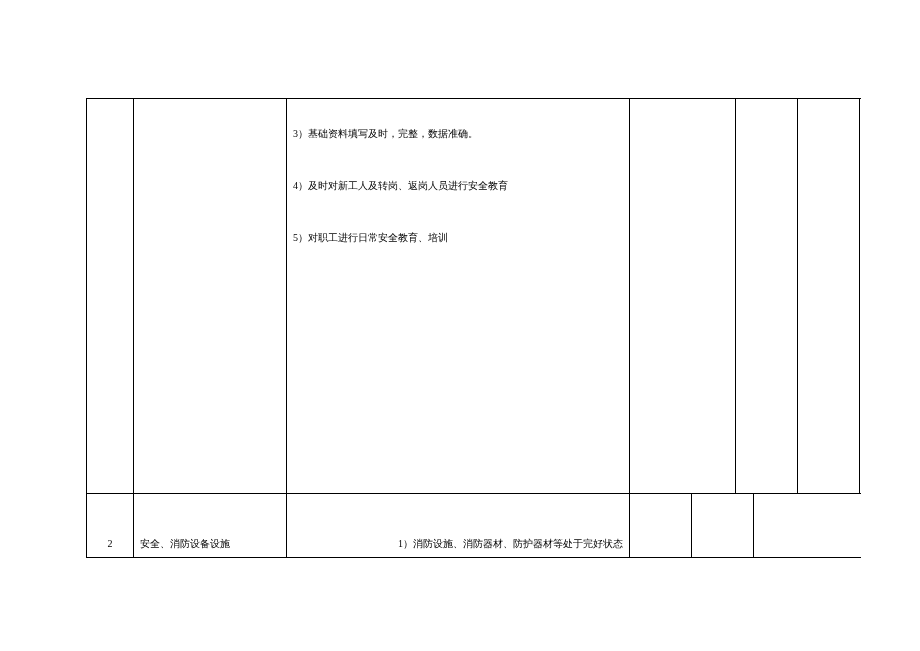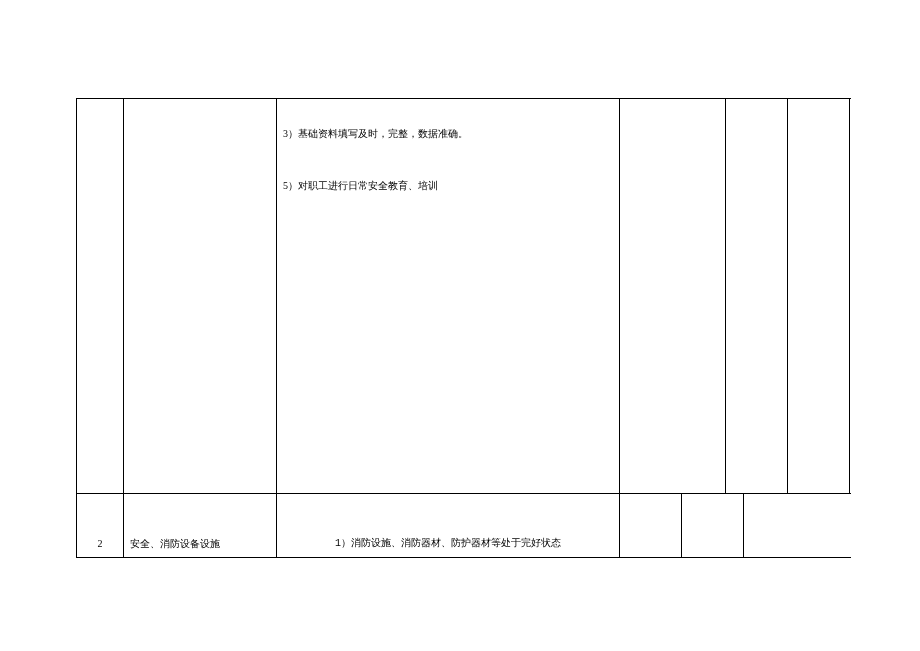--- a/index.html
+++ b/index.html
@@ -9,21 +9,21 @@
     }
     body {
       background: #ffffff;
       font-family: "SimSun", "宋体", serif;
       width: 920px;
       height: 651px;
       position: relative;
     }
     .table-container {
       position: absolute;
-      left: 76px;
+      left: 86px;
       top: 98px;
       width: 775px;
       border-left: 1px solid #000;
       border-top: 1px solid #000;
     }
     .row {
       display: flex;
       border-bottom: 1px solid #000;
     }
     .cell {
@@ -76,39 +76,39 @@
     .content-line:last-child {
       margin-bottom: 0;
     }
     .row2 .cell {
       align-items: flex-end;
       padding-bottom: 6px;
     }
     .row2 .col3 {
       flex-direction: row;
       align-items: flex-end;
-      justify-content: center;
+      justify-content: flex-end;
       padding-top: 4px;
-      font-family: Liberation Mono, monospace;
     }
   </style>
 </head>
 <body>
 
 <div class="table-container">
 
   <div class="row row1">
     <div class="cell col1">
       <span></span>
     </div>
     <div class="cell col2">
       <span></span>
     </div>
     <div class="cell col3">
       <div class="content-line">3）基础资料填写及时，完整，数据准确。</div>
+      <div class="content-line">4）及时对新工人及转岗、返岗人员进行安全教育</div>
       <div class="content-line">5）对职工进行日常安全教育、培训</div>
     </div>
     <div class="cell col4">
       <span></span>
     </div>
     <div class="cell col5">
       <span></span>
     </div>
     <div class="cell col6">
       <span></span>

